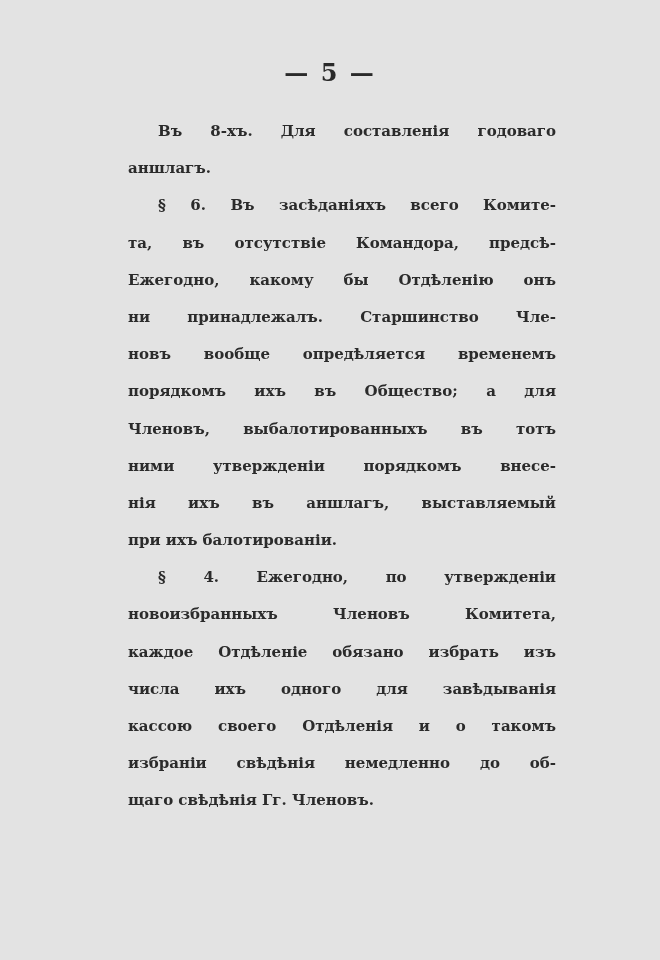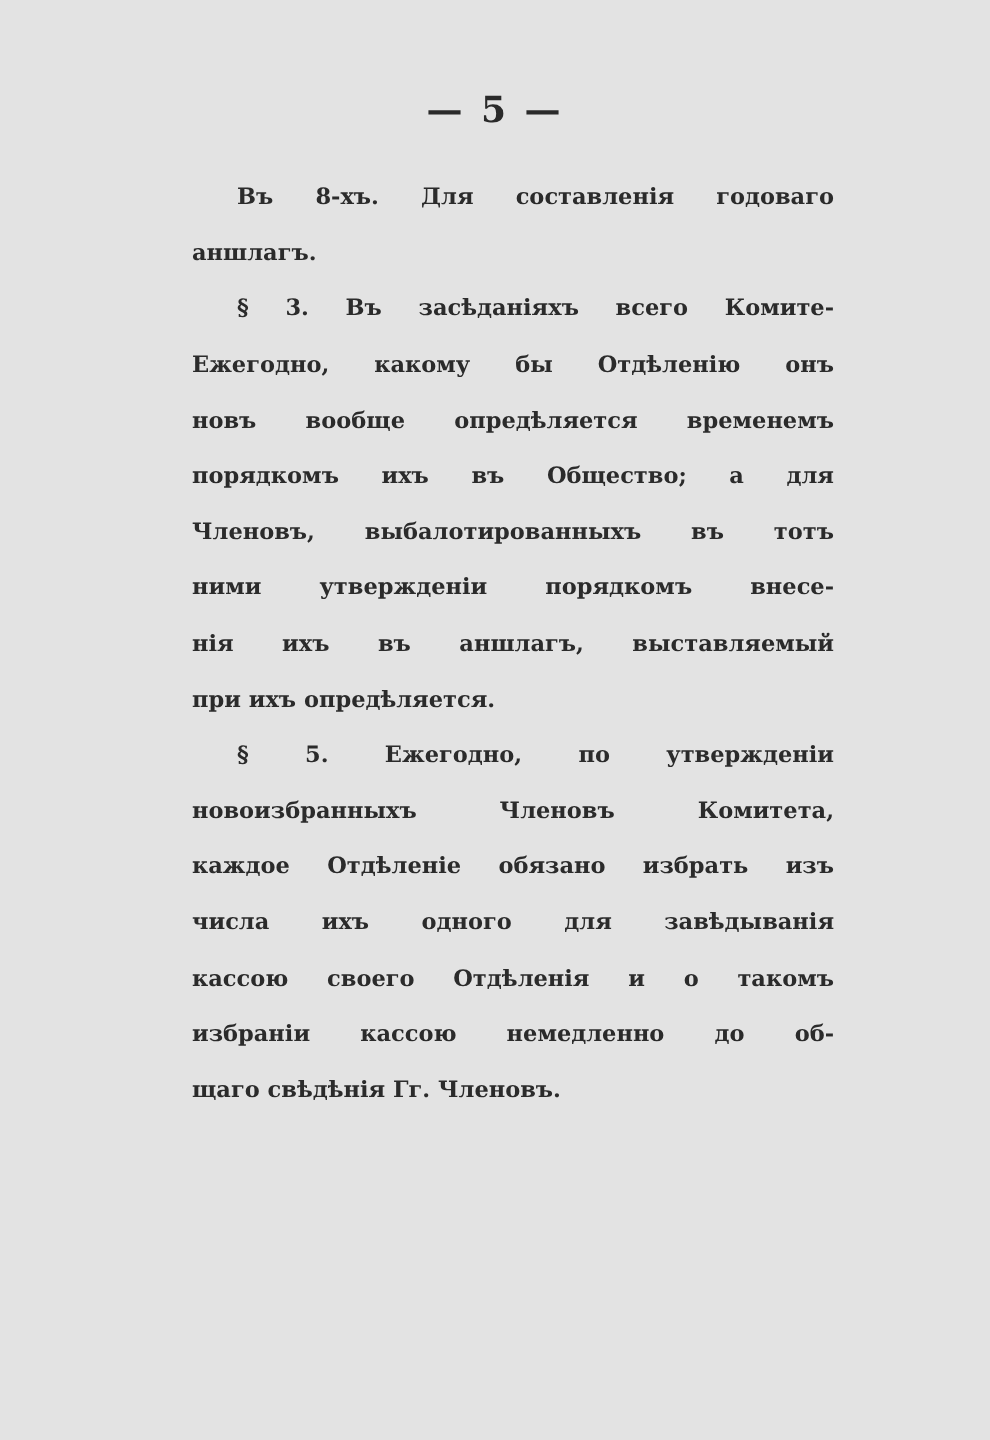--- a/index.html
+++ b/index.html
@@ -58,29 +58,31 @@
     }
   </style>
 </head>
 <body>
 
 <div class="page">
   <div class="page-number">— 5 —</div>
   <div class="text-block">
     <span class="line indent">Въ 8-хъ. Для составленія годоваго</span>
     <span class="line last">аншлагъ.</span>
-    <span class="line indent">§ 3. Въ засѣданіяхъ всего Комите-</span>
+    <span class="line indent">§ 6. Въ засѣданіяхъ всего Комите-</span>
+    <span class="line">та, въ отсутствіе Командора, предсѣ-</span>
     <span class="line">Ежегодно, какому бы Отдѣленію онъ</span>
+    <span class="line">ни принадлежалъ. Старшинство Чле-</span>
     <span class="line">новъ вообще опредѣляется временемъ</span>
     <span class="line">порядкомъ ихъ въ Общество; а для</span>
     <span class="line">Членовъ, выбалотированныхъ въ тотъ</span>
     <span class="line">ними утвержденіи порядкомъ внесе-</span>
     <span class="line">нія ихъ въ аншлагъ, выставляемый</span>
-    <span class="line last">при ихъ опредѣляется.</span>
-    <span class="line indent">§ 5. Ежегодно, по утвержденіи</span>
+    <span class="line last">при ихъ балотированіи.</span>
+    <span class="line indent">§ 4. Ежегодно, по утвержденіи</span>
     <span class="line">новоизбранныхъ Членовъ Комитета,</span>
     <span class="line">каждое Отдѣленіе обязано избрать изъ</span>
     <span class="line">числа ихъ одного для завѣдыванія</span>
     <span class="line">кассою своего Отдѣленія и о такомъ</span>
-    <span class="line">избраніи кассою немедленно до об-</span>
+    <span class="line">избраніи свѣдѣнія немедленно до об-</span>
     <span class="line last">щаго свѣдѣнія Гг. Членовъ.</span>
   </div>
 </div>
 
 </body></html>

